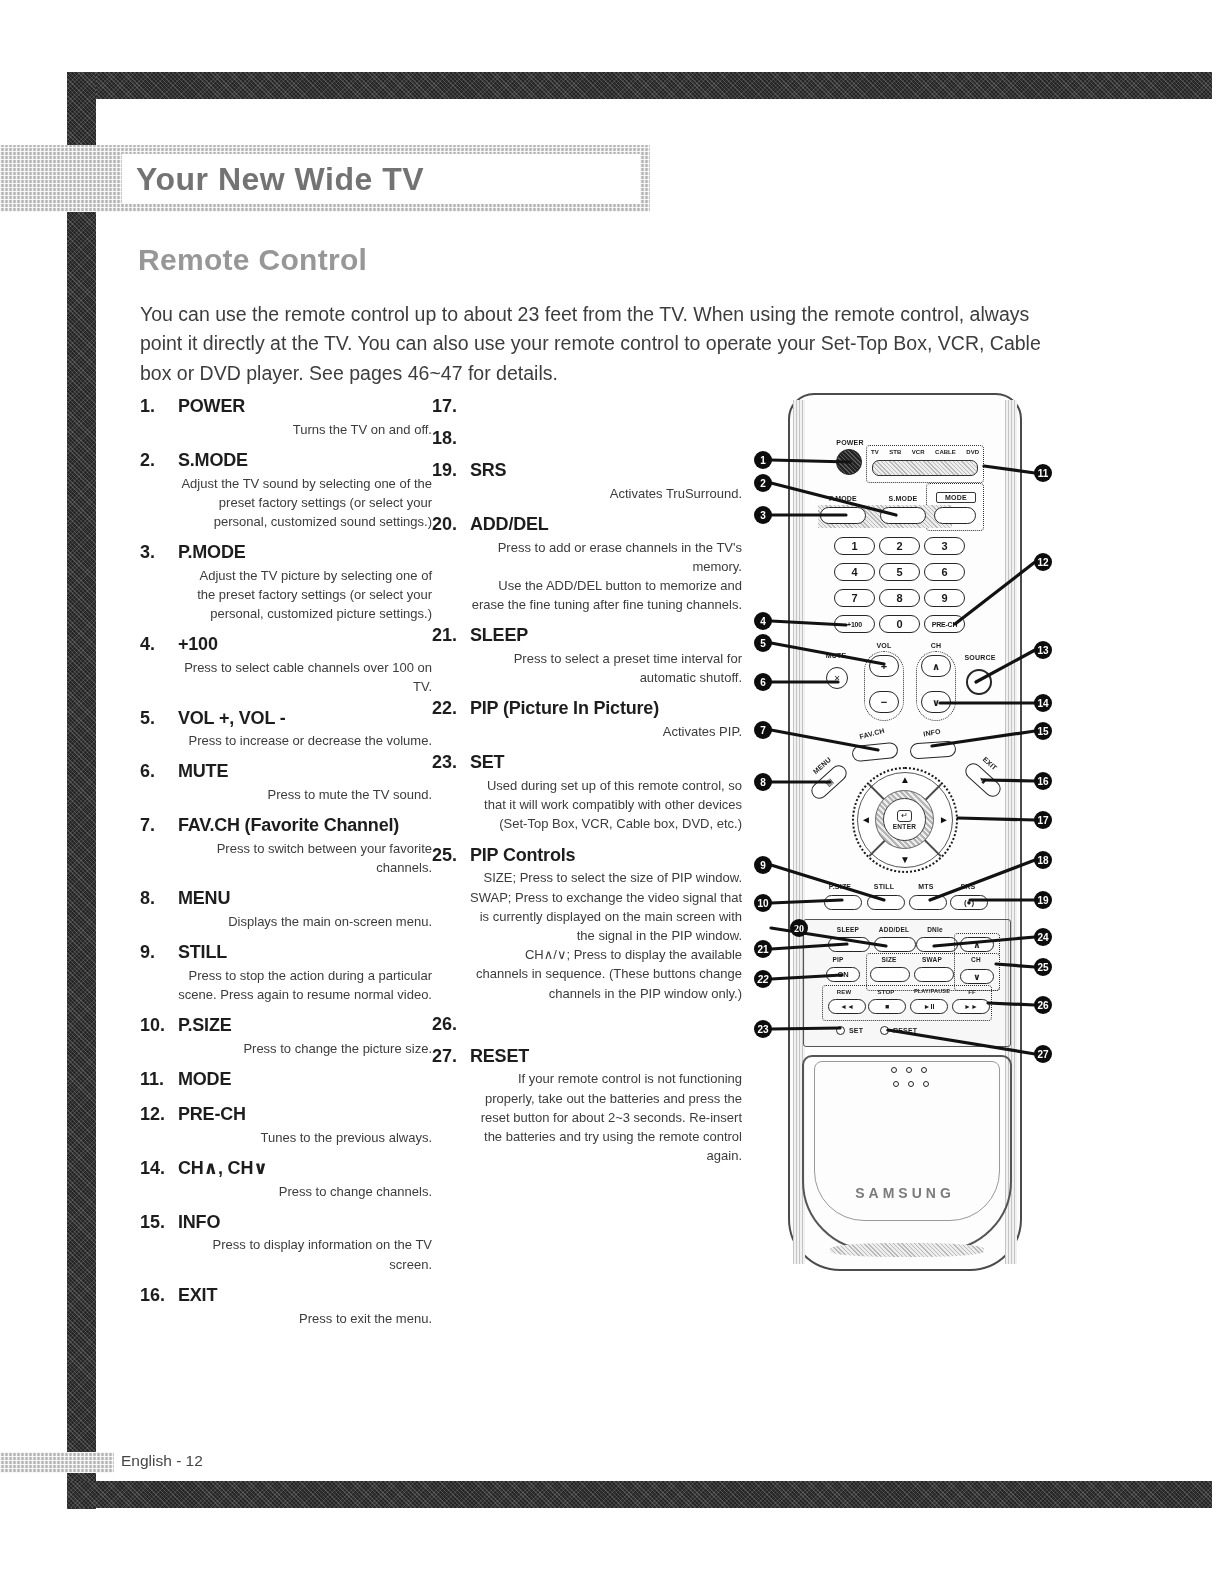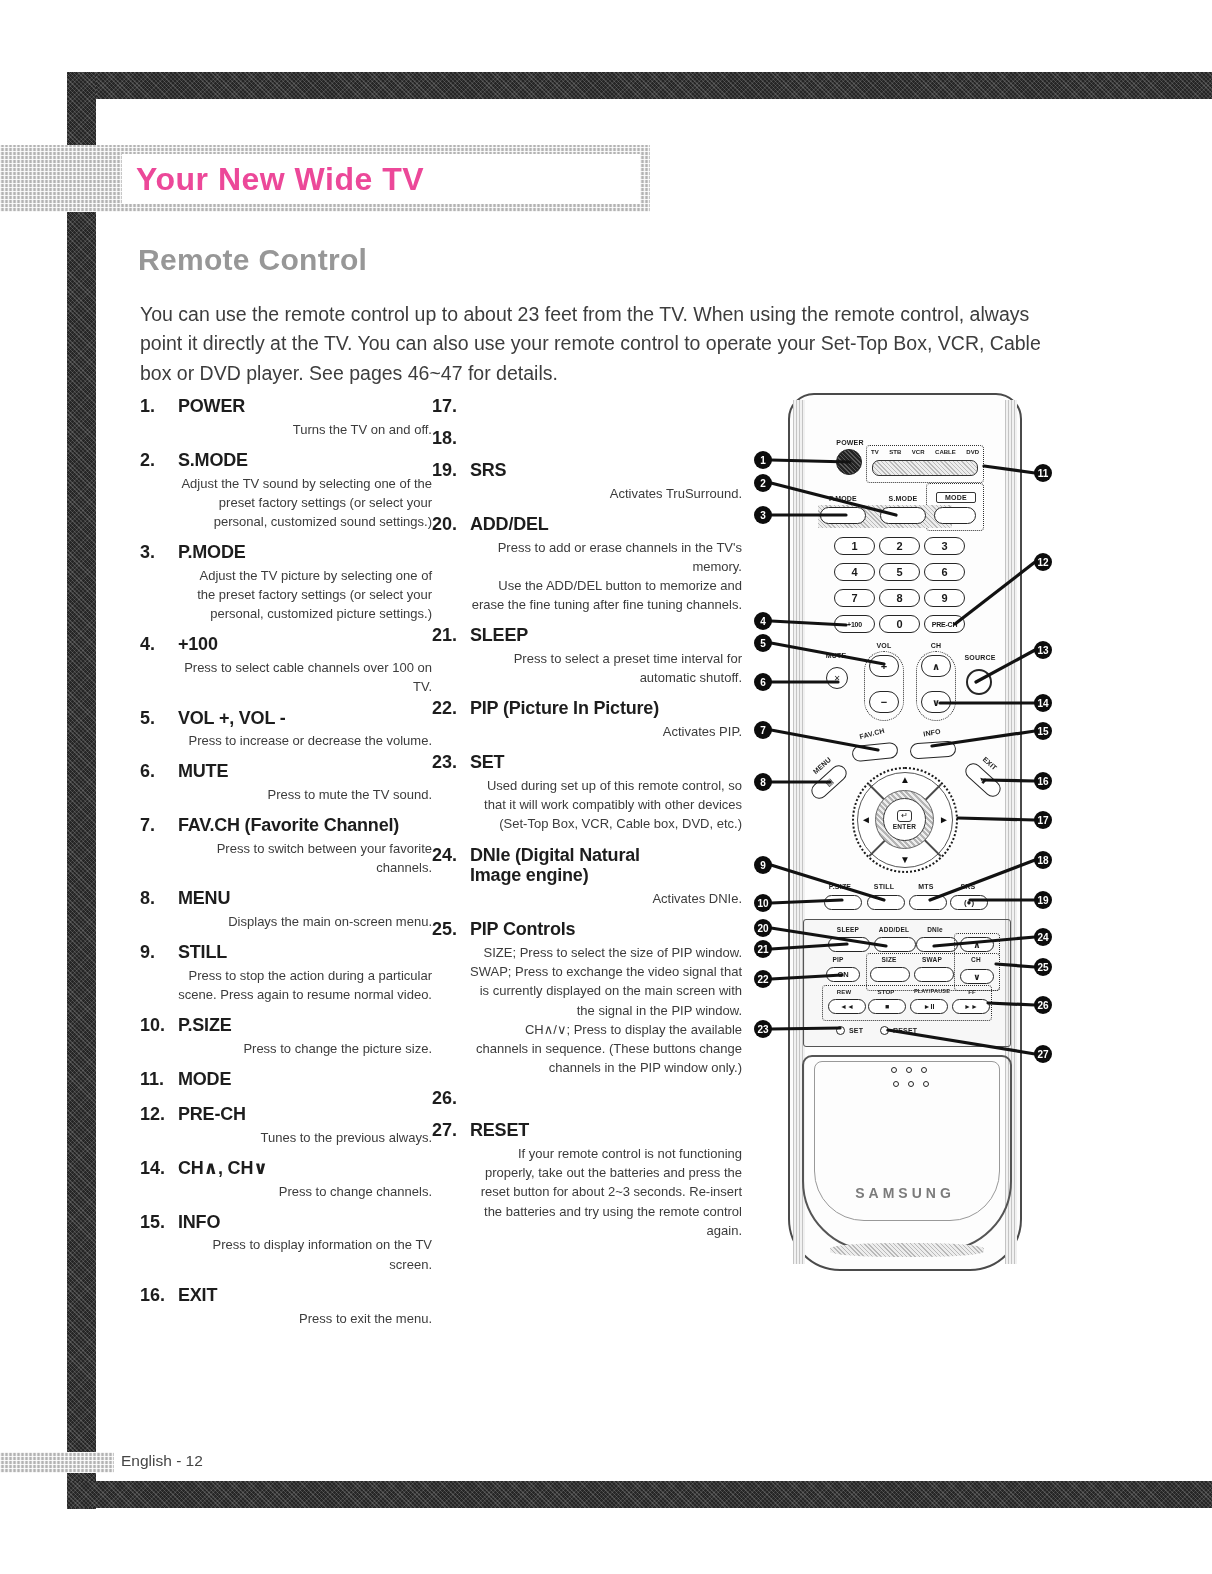--- a/index.html
+++ b/index.html
@@ -11,21 +11,21 @@
        background-image:repeating-linear-gradient(45deg,rgba(255,255,255,.16) 0 1px,transparent 1px 3px),
                         repeating-linear-gradient(135deg,rgba(255,255,255,.10) 0 1px,transparent 1px 3px);}
   
   .gtex{background-color:#c7c7c7;
         background-image:repeating-linear-gradient(0deg,rgba(255,255,255,.85) 0 1px,transparent 1px 4px),
                          repeating-linear-gradient(90deg,rgba(255,255,255,.85) 0 1px,transparent 1px 4px),
                          repeating-linear-gradient(90deg,rgba(0,0,0,.10) 2px 3px,transparent 3px 4px);}
 
   .banner-inner{position:absolute;left:122px;top:154px;width:518px;height:50px;background:#fff;}
   .banner-title{position:absolute;left:136px;top:154px;height:50px;line-height:50px;
-                font-size:32px;font-weight:bold;color:#ec4899;letter-spacing:.5px;}
+                font-size:32px;font-weight:bold;color:#737373;letter-spacing:.5px;}
   .section-title{position:absolute;left:138px;top:243px;font-size:30px;font-weight:bold;color:#979797;letter-spacing:.3px;}
   .intro{position:absolute;left:140px;top:300px;width:920px;font-size:19.5px;line-height:1.5;color:#3d3d3d;}
 
   .col{position:absolute;}
   .fn-item{display:flex;margin-bottom:11px;}
   .fn-num{flex:none;width:38px;font-size:18px;font-weight:bold;color:#1d1d1d;}
   .fn-body{flex:1;min-width:0;}
   .fn-title{font-size:18px;font-weight:bold;color:#1d1d1d;letter-spacing:-.2px;margin-bottom:3px;white-space:pre-line;line-height:1.15;}
   .fn-desc{font-size:13px;line-height:19.2px;color:#3c3c3c;white-space:pre-line;text-align:right;}
 
@@ -225,28 +225,20 @@
         <div class="fn-body">
           <div class="fn-title">PIP (Picture In Picture)</div>
           <div class="fn-desc">Activates PIP.</div>
         </div>
       </div>
       <div class="fn-item">
         <span class="fn-num">23.</span>
         <div class="fn-body">
           <div class="fn-title">SET</div>
           <div class="fn-desc">Used during set up of this remote control, so that it will work compatibly with other devices (Set-Top Box, VCR, Cable box, DVD, etc.)</div>
-        </div>
-      </div>
-      <div class="fn-item">
-        <span class="fn-num">24.</span>
-        <div class="fn-body">
-          <div class="fn-title">DNIe (Digital Natural
-Image engine)</div>
-          <div class="fn-desc">Activates DNIe.</div>
         </div>
       </div>
       <div class="fn-item">
         <span class="fn-num">25.</span>
         <div class="fn-body">
           <div class="fn-title">PIP Controls</div>
           <div class="fn-desc">SIZE; Press to select the size of PIP window.
 SWAP; Press to exchange the video signal that is currently displayed on the main screen with the signal in the PIP window.
 CH∧/∨; Press to display the available channels in sequence. (These buttons change channels in the PIP window only.)</div>
         </div>
@@ -431,23 +423,23 @@
 <div class="callout" style="left: 754px; top: 451px;">1</div>
     <div class="callout" style="left: 754px; top: 474px;">2</div>
     <div class="callout" style="left: 754px; top: 506px;">3</div>
     <div class="callout" style="left: 754px; top: 612px;">4</div>
     <div class="callout" style="left: 754px; top: 634px;">5</div>
     <div class="callout" style="left: 754px; top: 673px;">6</div>
     <div class="callout" style="left: 754px; top: 721px;">7</div>
     <div class="callout" style="left: 754px; top: 773px;">8</div>
     <div class="callout" style="left: 754px; top: 856px;">9</div>
     <div class="callout" style="left: 754px; top: 894px;">10</div>
-    <div class="callout" style="left: 754px; top: 919px;">20</div>
+    <div class="callout" style="left: 790px; top: 919px; font-family: Liberation Serif, serif;">20</div>
     <div class="callout" style="left: 754px; top: 940px;">21</div>
-    <div class="callout" style="left: 754px; top: 970px;">22</div>
+    <div class="callout" style="left: 754px; top: 970px; font-style: italic;">22</div>
     <div class="callout" style="left: 754px; top: 1020px;">23</div>
     <div class="callout" style="left: 1034px; top: 464px;">11</div>
     <div class="callout" style="left: 1034px; top: 553px;">12</div>
     <div class="callout" style="left: 1034px; top: 641px;">13</div>
     <div class="callout" style="left: 1034px; top: 694px;">14</div>
     <div class="callout" style="left: 1034px; top: 722px;">15</div>
     <div class="callout" style="left: 1034px; top: 772px;">16</div>
     <div class="callout" style="left: 1034px; top: 811px;">17</div>
     <div class="callout" style="left: 1034px; top: 851px;">18</div>
     <div class="callout" style="left: 1034px; top: 891px;">19</div>

